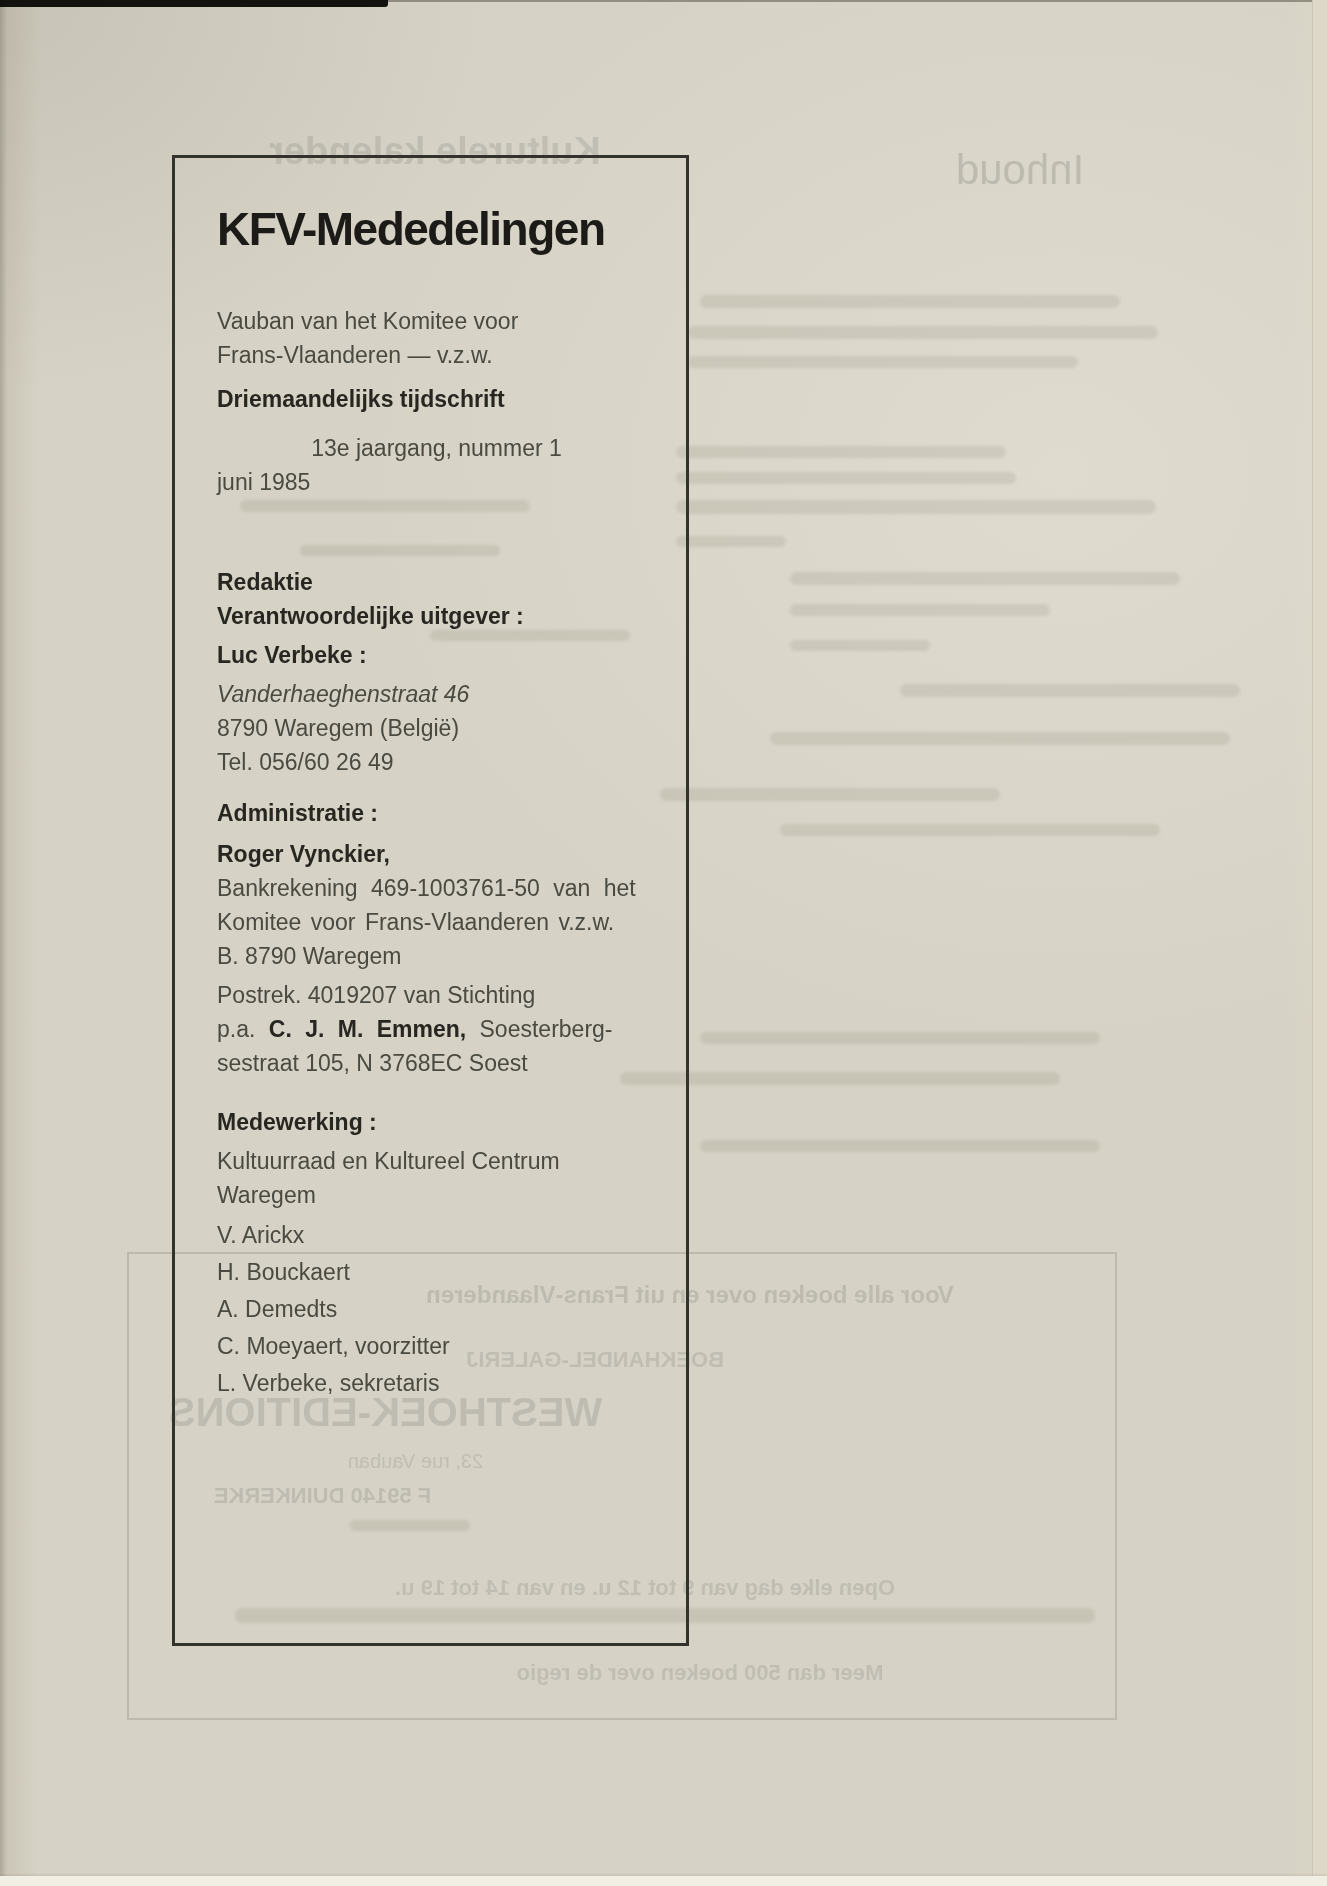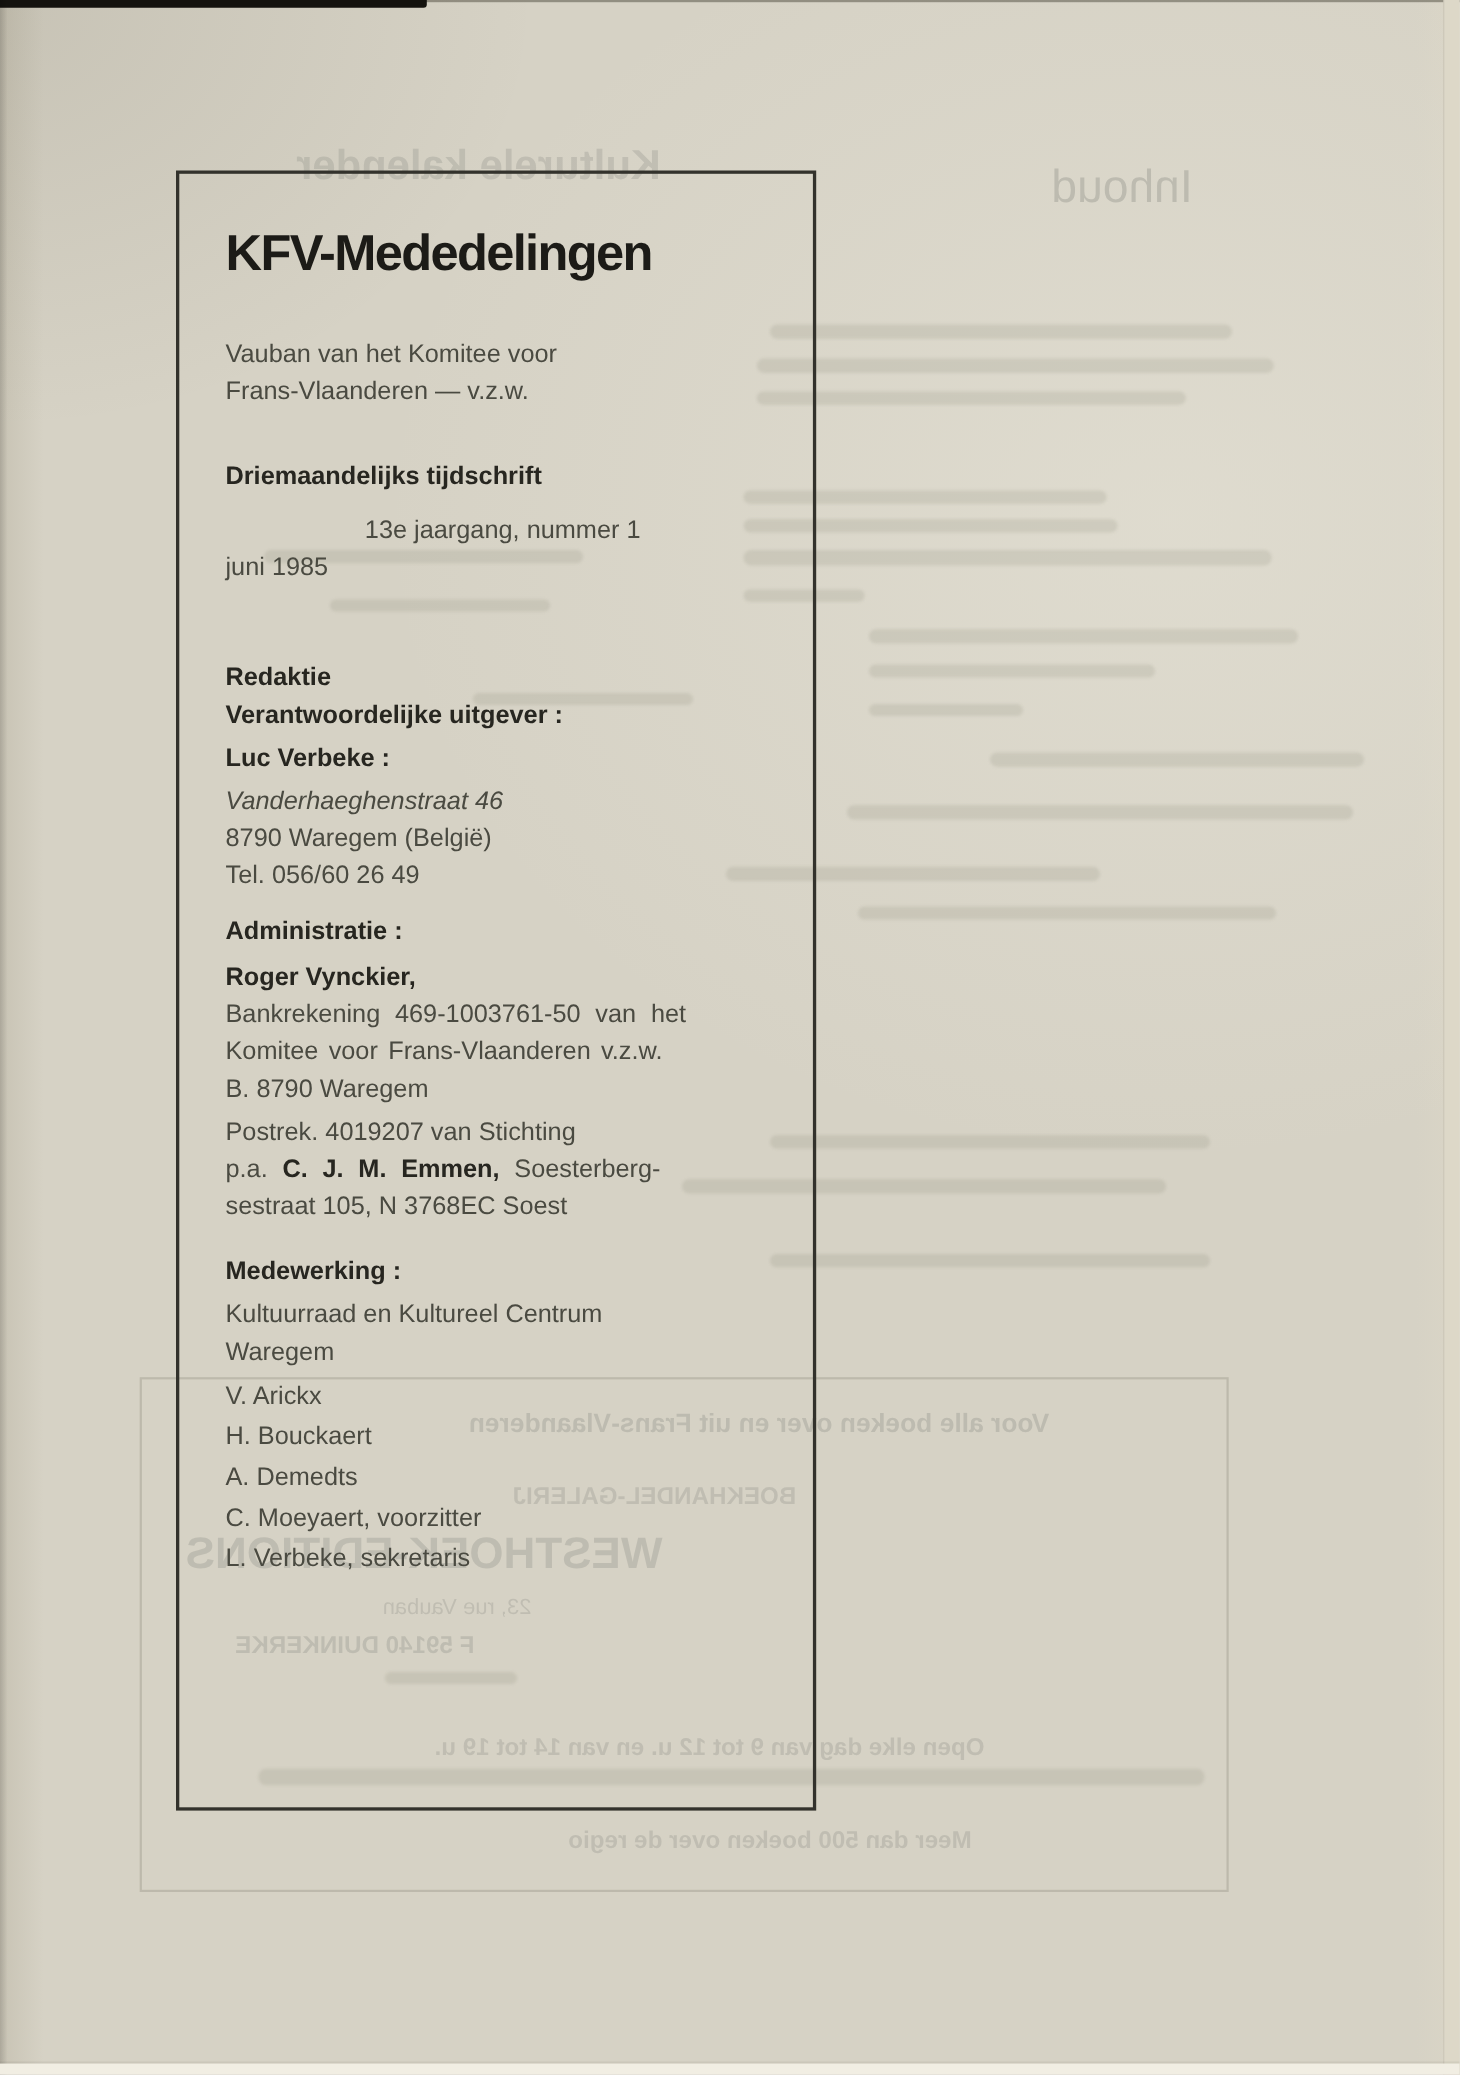--- a/index.html
+++ b/index.html
@@ -41,38 +41,38 @@
     border-radius:7px;
     filter:blur(1.6px);
   }
   .ghost-rect{
     position:absolute;
     border:2px solid rgba(118,115,100,0.26);
   }
 
   
   .colophon-box{
-    position:absolute;left:160px;top:155px;width:582px;height:1491px;
+    position:absolute;left:172px;top:155px;width:517px;height:1491px;
     box-sizing:border-box;
     border:3px solid #33322c;
     padding:44px 30px 0 42px;
     z-index:2;
   }
   .page-title{
     margin:0;
     font-size:46px;line-height:54px;font-weight:bold;
     letter-spacing:-1.5px;color:#1c1b17;
   }
   .line{font-size:23px;line-height:34px;color:#4a4a41;white-space:nowrap;}
   .bold{font-weight:bold;color:#272620;}
   .just{word-spacing:7px;}
   .just2{word-spacing:3px;}
   .list-line{line-height:37px;}
   .mt-sub{margin-top:48px;}
-  .mt-tij{margin-top:43px;}
+  .mt-tij{margin-top:10px;}
   .mt-jaar{margin-top:15px;text-align:center;}
   .mt-red{margin-top:66px;}
   .mt-luc{margin-top:5px;}
   .mt-adres{margin-top:5px;font-style:italic;}
   .mt-adm{margin-top:17px;}
   .mt-rog{margin-top:7px;}
   .mt-ned{margin-top:9px;}
   .mt-med{margin-top:25px;}
   .mt-raad{margin-top:27px;}
   .mt-list{margin-top:5px;}

